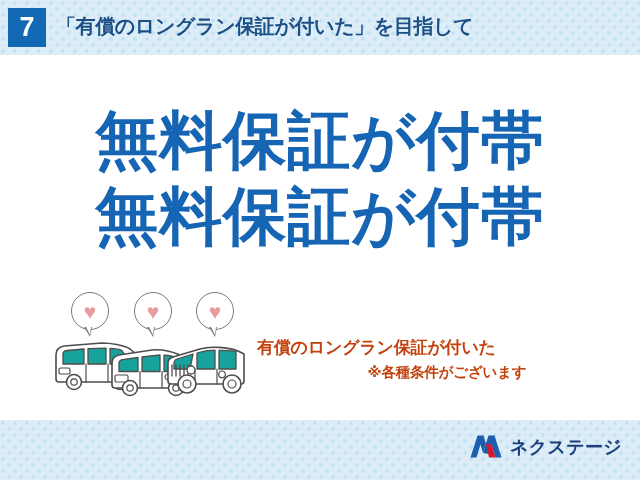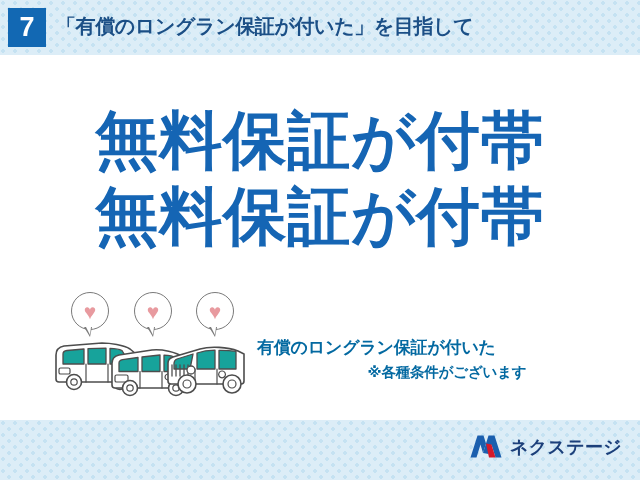--- a/index.html
+++ b/index.html
@@ -157,21 +157,21 @@
     width: 200px;
     height: 64px;
   }
 
   
   #info-text {
     position: absolute;
     left: 257px;
     top: 48px;
     width: 380px;
-    color: #0369a1;
+    color: #c2410c;
   }
   #info-text .tx-line {
     display: block;
     white-space: nowrap;
     font-weight: bold;
   }
   #info-text .big {
     font-size: 17px;
     line-height: 25px;
     letter-spacing: -0.2px;

